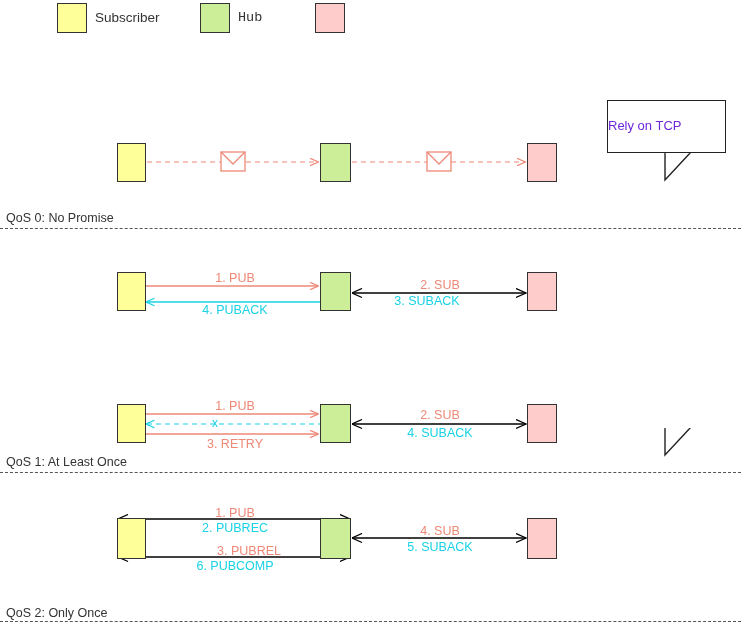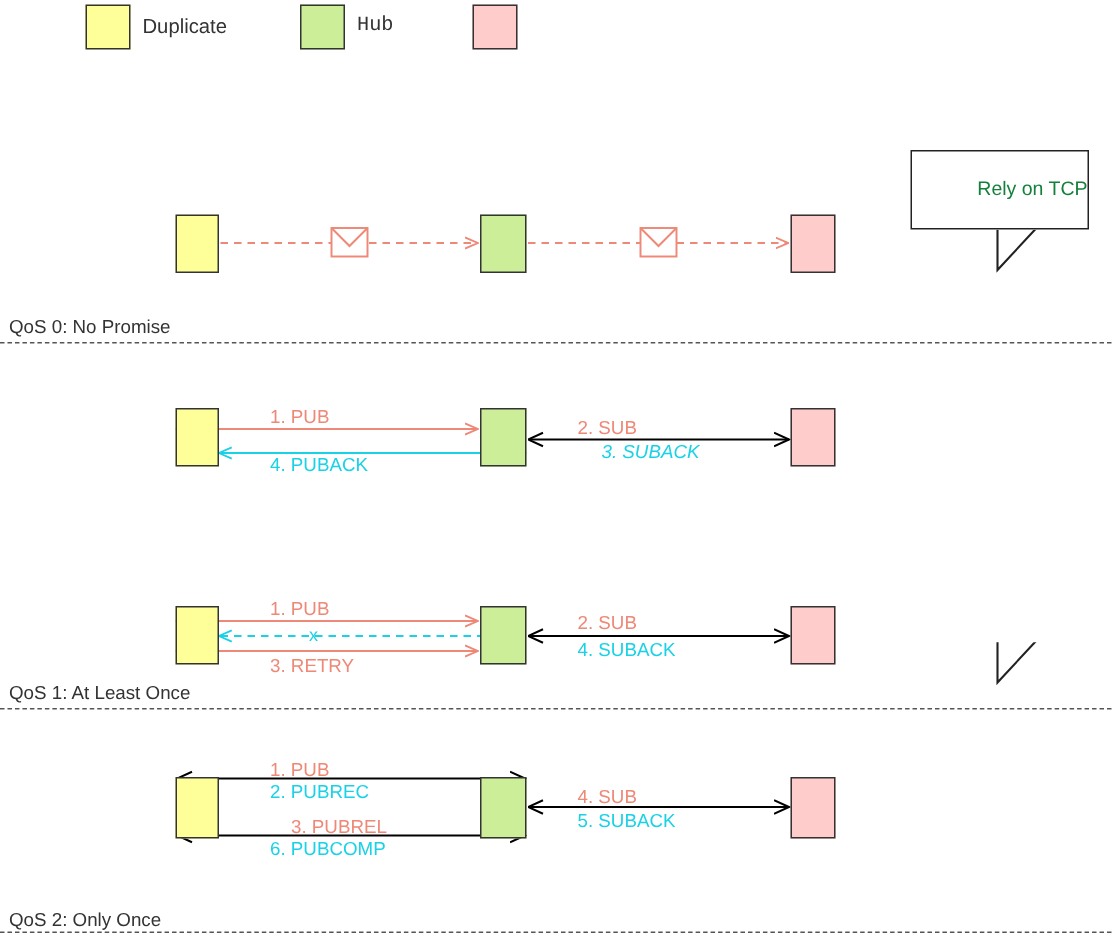--- a/index.html
+++ b/index.html
@@ -17,40 +17,40 @@
   
   .node{position:absolute;box-sizing:border-box;border:1.6px solid #333;}
   .n-pub{background:#ffff99;}
   .n-hub{background:#ccee99;}
   .n-sub{background:#ffcccc;}
 
   
   svg.overlay{position:absolute;left:0;top:0;width:741px;height:624px;overflow:visible;}
 
   
-  .alabel{position:absolute;font-size:12.5px;white-space:nowrap;text-align:left;}
+  .alabel{position:absolute;font-size:12.5px;white-space:nowrap;text-align:center;}
   .c-pink{color:#ee8877;}
   .c-cyan{color:#19d2e5;}
 
   
   .callout{position:absolute;border:1.4px solid #222;background:#fff;box-sizing:border-box;}
-  .callout span{display:block;width:100%;text-align:right;font-size:13px;color:#15803d;}
+  .callout span{display:block;width:100%;text-align:left;font-size:13px;color:#6d28d9;}
 
   
   .section-label{position:absolute;font-size:12.5px;color:#333;white-space:nowrap;}
   .divider{position:absolute;left:0;width:741px;height:0;
            border-top:1.3px dashed #555;}
 </style>
 </head>
 <body>
 
 <div class="canvas">
 
   <div class="legend-swatch n-pub" style="left:57px;top:3px;"></div>
-  <div class="legend-label" style="left:95px;top:3px;">Duplicate</div>
+  <div class="legend-label" style="left:95px;top:3px;">Subscriber</div>
 
   <div class="legend-swatch n-hub" style="left:200px;top:3px;"></div>
   <div class="legend-label" style="left:238px;top:3px;font-family:Liberation Mono, monospace;">Hub</div>
 
   <div class="legend-swatch n-sub" style="left:315px;top:3px;"></div>
 
   <svg class="overlay" viewBox="0 0 741 624" xmlns="http://www.w3.org/2000/svg">
     <defs>
       <marker id="ah-pink" markerWidth="9" markerHeight="9" refX="8" refY="4.5" orient="auto" markerUnits="userSpaceOnUse">
         <path d="M0,0.8 L8.5,4.5 L0,8.2" fill="none" stroke="#ee8877" stroke-width="1.2"></path>
@@ -138,21 +138,21 @@
   <div class="node n-hub" style="left:320px;top:404px;width:31px;height:39px;"></div>
   <div class="node n-sub" style="left:527px;top:404px;width:30px;height:39px;"></div>
 
   <div class="node n-pub" style="left:117px;top:518px;width:29px;height:41px;"></div>
   <div class="node n-hub" style="left:320px;top:518px;width:31px;height:41px;"></div>
   <div class="node n-sub" style="left:527px;top:518px;width:30px;height:41px;"></div>
 
   <div class="alabel c-pink" style="left:180px;top:271px;width:110px;">1. PUB</div>
   <div class="alabel c-cyan" style="left:180px;top:303px;width:110px;">4. PUBACK</div>
   <div class="alabel c-pink" style="left:385px;top:278px;width:110px;">2. SUB</div>
-  <div class="alabel c-cyan" style="left:401px;top:294px;width:110px;font-style:italic;">3. SUBACK</div>
+  <div class="alabel c-cyan" style="left:372px;top:294px;width:110px;">3. SUBACK</div>
 
   <div class="alabel c-pink" style="left:180px;top:399px;width:110px;">1. PUB</div>
   <div class="alabel c-cyan" style="left:206px;top:416px;width:18px;font-size:12px;">x</div>
   <div class="alabel c-pink" style="left:180px;top:437px;width:110px;">3. RETRY</div>
   <div class="alabel c-pink" style="left:385px;top:408px;width:110px;">2. SUB</div>
   <div class="alabel c-cyan" style="left:385px;top:426px;width:110px;">4. SUBACK</div>
 
   <div class="alabel c-pink" style="left:180px;top:506px;width:110px;">1. PUB</div>
   <div class="alabel c-cyan" style="left:180px;top:521px;width:110px;">2. PUBREC</div>
   <div class="alabel c-pink" style="left:194px;top:544px;width:110px;">3. PUBREL</div>

